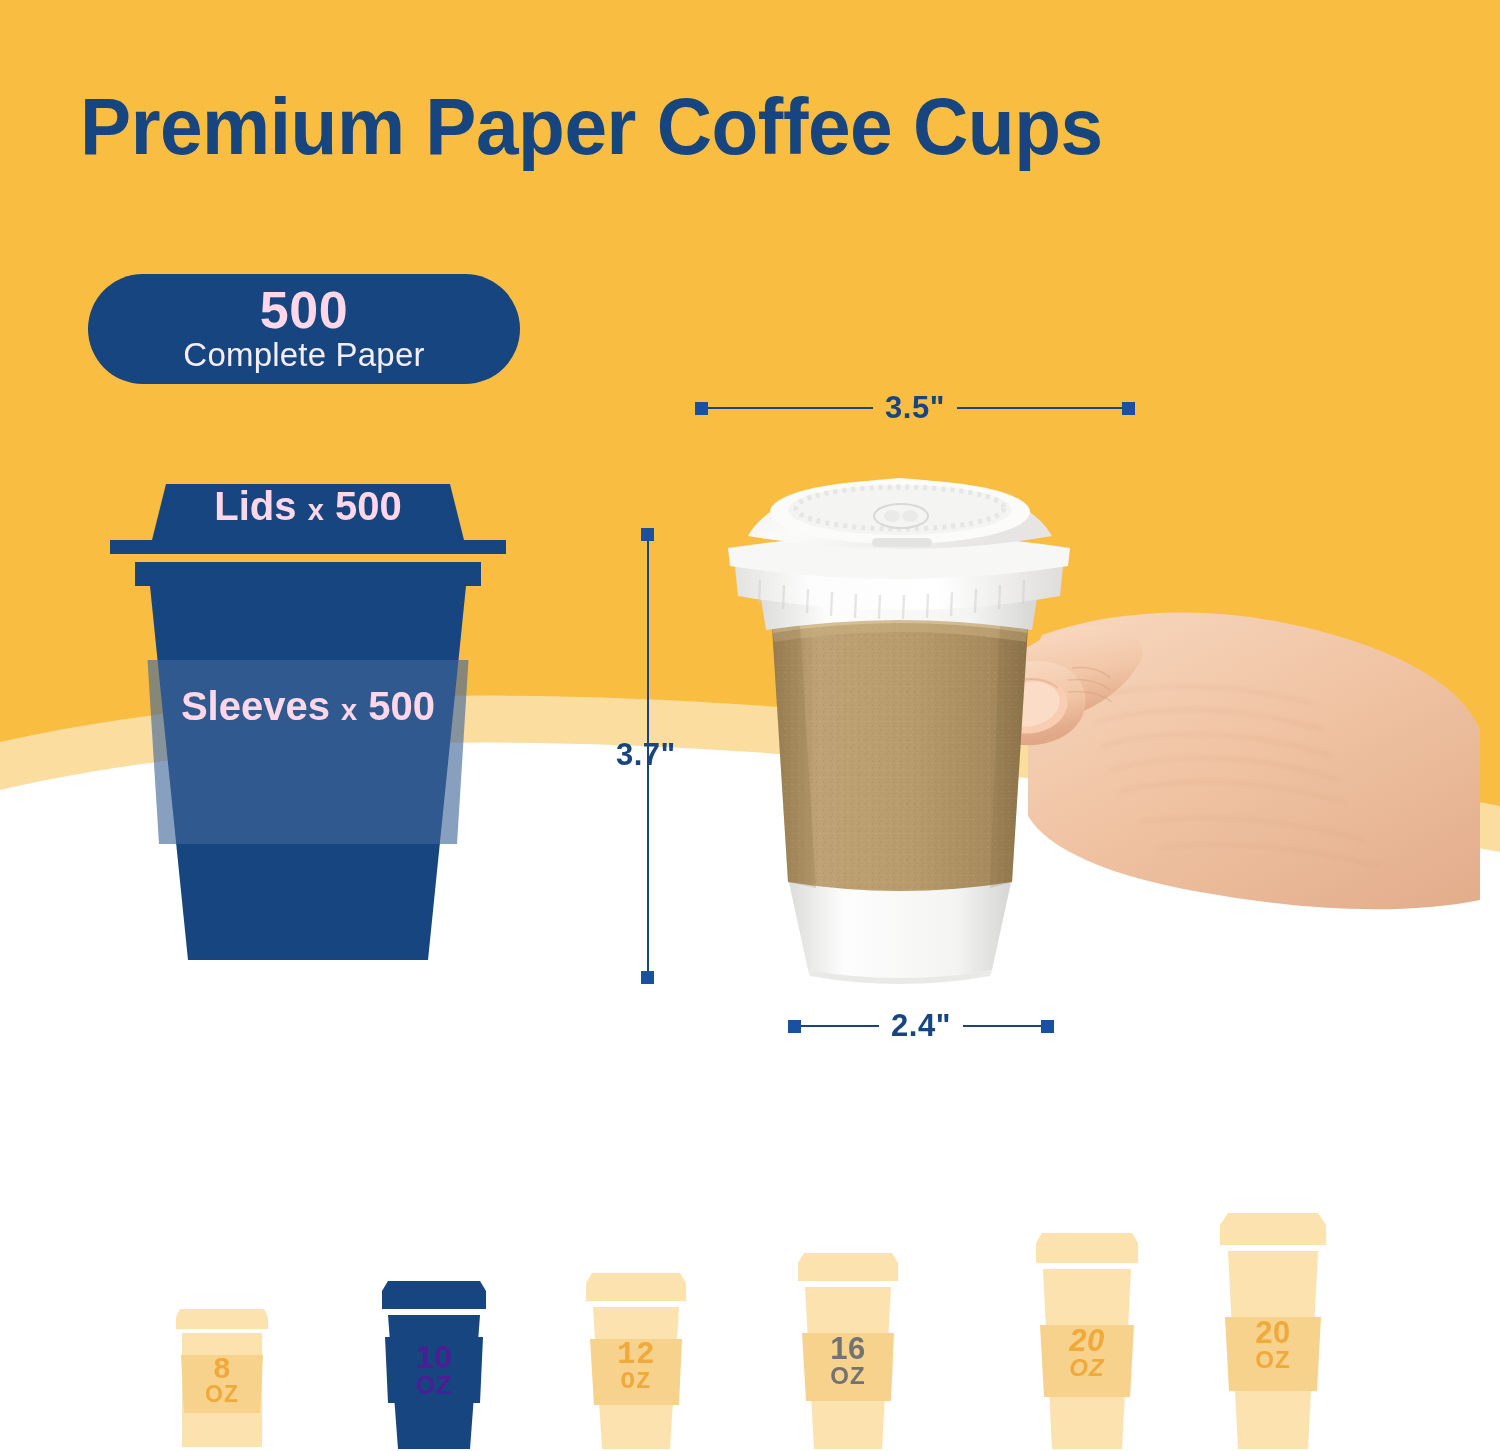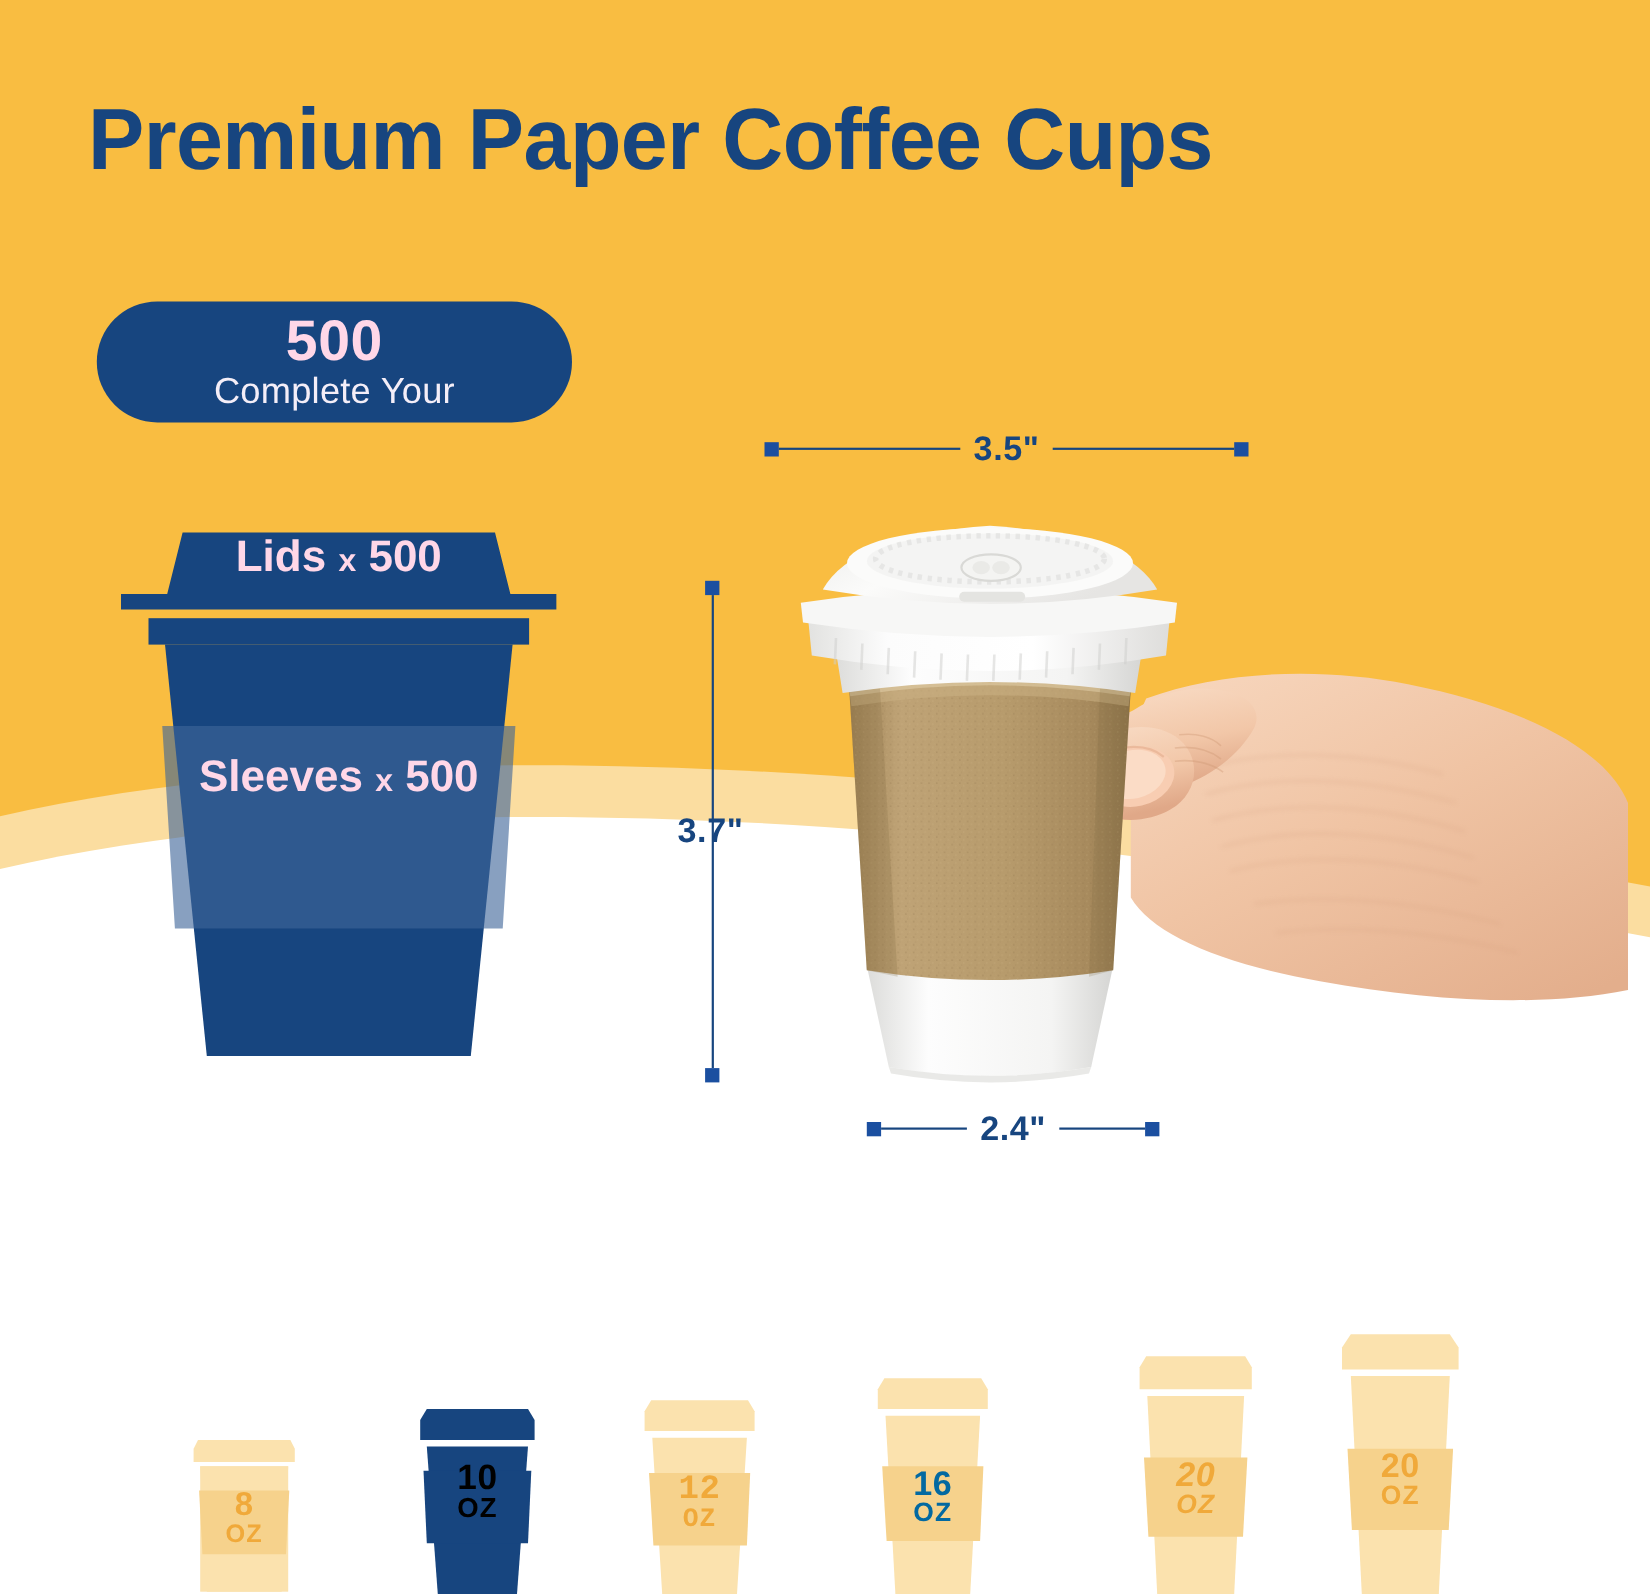--- a/index.html
+++ b/index.html
@@ -97,21 +97,21 @@
       <path d="M0,742 C360,660 900,690 1500,806 L1500,880 L0,880 Z" fill="#fbdda0"></path>
 
       <path d="M0,790 C360,706 900,738 1500,852 L1500,880 L0,880 Z" fill="#ffffff"></path>
     </svg>
   </div>
 
   <div class="title">Premium Paper Coffee Cups</div>
 
   <div class="pill">
     <span class="pill-num">500</span>
-    <span class="pill-sub">Complete Your</span>
+    <span class="pill-sub">Complete Paper</span>
   </div>
 
   <div class="cupstack">
     <svg viewBox="0 0 396 500" aria-hidden="true">
 
       <path d="M42,78 L56,22 L340,22 L354,78 L396,78 L396,92 L0,92 L0,78 Z" fill="#17457f"></path>
 
       <rect x="25" y="100" width="346" height="24" fill="#17457f"></rect>
 
       <path d="M40,124 L356,124 L318,498 L78,498 Z" fill="#17457f"></path>
@@ -304,21 +304,21 @@
         <span class="size-oz" style="font-size:23px;">OZ</span>
       </div>
     </div>
 
     <div class="size-item" style="left:374px;width:120px;height:176px;">
       <svg viewBox="0 0 120 176" width="120" height="176" aria-hidden="true">
         <path d="M14,6 L106,6 L112,16 L112,34 L8,34 L8,16 Z" fill="#17457f"></path>
         <path d="M14,40 L106,40 L96,174 L24,174 Z" fill="#17457f"></path>
         <path d="M11,62 L109,62 L106,128 L14,128 Z" fill="#17457f"></path>
       </svg>
-      <div class="size-lbl" style="top:52px;color:#000000;font-size:32px;">
+      <div class="size-lbl" style="top:66px;color:#4c1d95;font-size:32px;">
         <span class="size-num">10</span>
         <span class="size-oz" style="font-size:25px;">OZ</span>
       </div>
     </div>
 
     <div class="size-item" style="left:578px;width:116px;height:186px;font-family:Liberation Mono, monospace;">
       <svg viewBox="0 0 116 186" width="116" height="186" aria-hidden="true">
         <path d="M14,8 L102,8 L108,18 L108,36 L8,36 L8,18 Z" fill="#fbe2ae"></path>
         <path d="M15,42 L101,42 L92,184 L24,184 Z" fill="#fbe2ae"></path>
         <path d="M12,74 L104,74 L101,140 L16,140 Z" fill="#f6d28c"></path>
@@ -328,21 +328,21 @@
         <span class="size-oz" style="font-size:24px;">OZ</span>
       </div>
     </div>
 
     <div class="size-item" style="left:790px;width:116px;height:206px;">
       <svg viewBox="0 0 116 206" width="116" height="206" aria-hidden="true">
         <path d="M14,8 L102,8 L108,18 L108,36 L8,36 L8,18 Z" fill="#fbe2ae"></path>
         <path d="M15,42 L101,42 L92,204 L24,204 Z" fill="#fbe2ae"></path>
         <path d="M12,88 L104,88 L101,156 L16,156 Z" fill="#f6d28c"></path>
       </svg>
-      <div class="size-lbl" style="top:88px;color:#0369a1;font-size:31px;">
+      <div class="size-lbl" style="top:88px;color:#737373;font-size:31px;">
         <span class="size-num">16</span>
         <span class="size-oz" style="font-size:24px;">OZ</span>
       </div>
     </div>
 
     <div class="size-item" style="left:1028px;width:118px;height:226px;font-style:italic;">
       <svg viewBox="0 0 118 226" width="118" height="226" aria-hidden="true">
         <path d="M14,8 L104,8 L110,18 L110,38 L8,38 L8,18 Z" fill="#fbe2ae"></path>
         <path d="M15,44 L103,44 L94,224 L24,224 Z" fill="#fbe2ae"></path>
         <path d="M12,100 L106,100 L102,172 L16,172 Z" fill="#f6d28c"></path>

